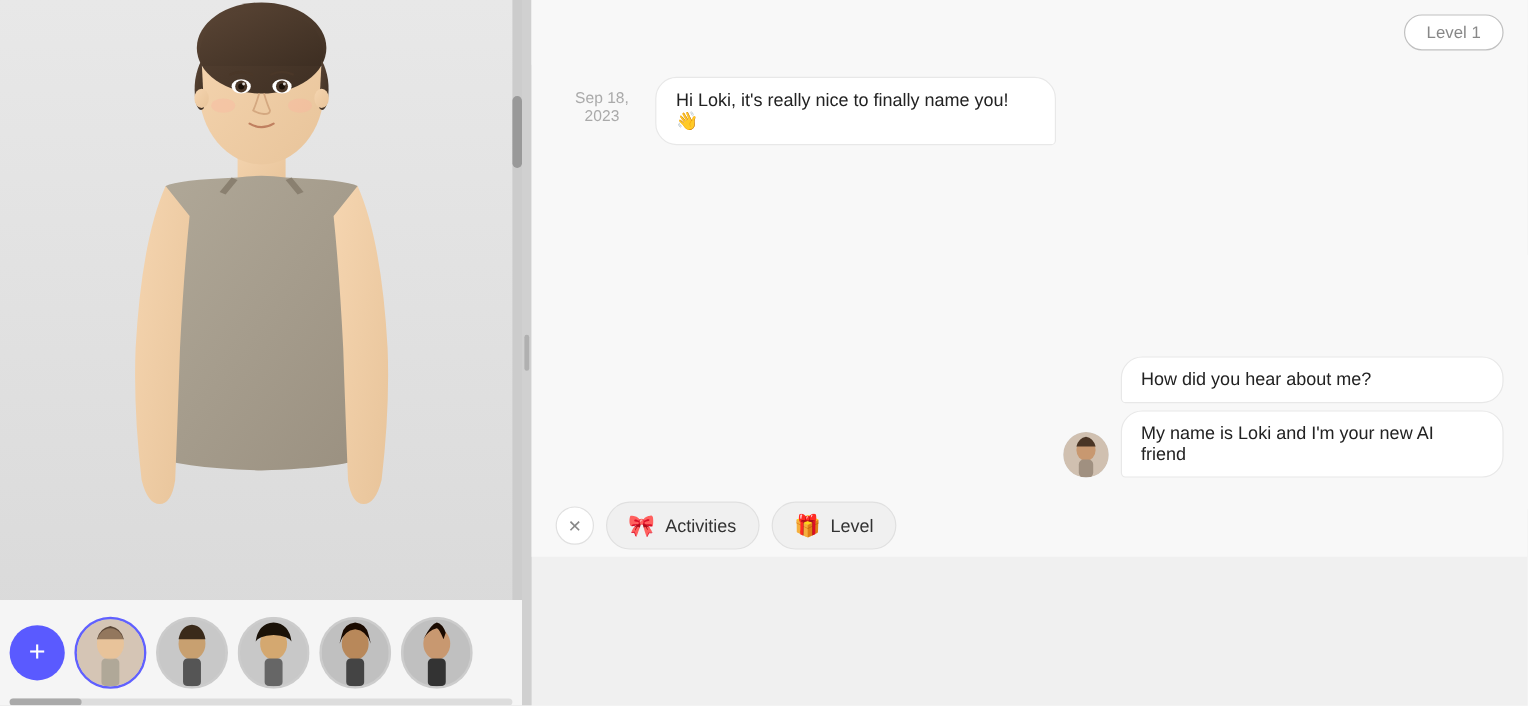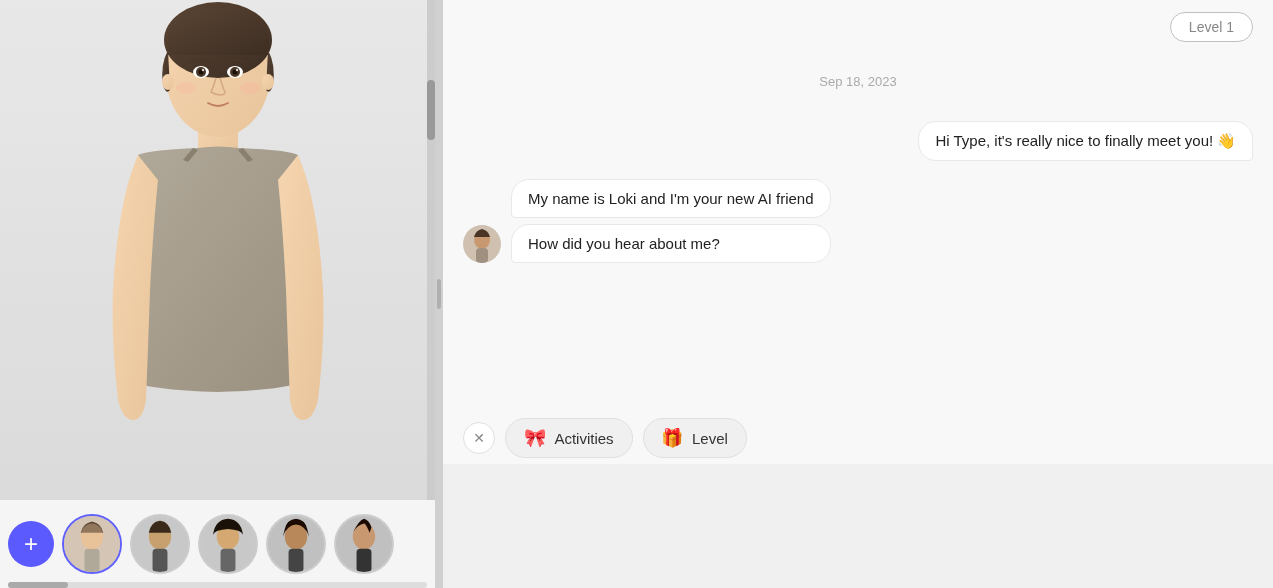--- a/index.html
+++ b/index.html
@@ -158,22 +158,21 @@
       font-size: 14px;
       color: #888;
       background: #fff;
     }
 
     .chat-area {
       flex: 1;
       overflow-y: auto;
       padding: 10px 20px 10px 20px;
       display: flex;
-      flex-direction: column;
-      gap: 18px;
+      gap: 6px;
     }
 
     .date-separator {
       text-align: center;
       color: #aaa;
       font-size: 13px;
       padding: 10px 0 14px 0;
     }
 
     .message-group {
@@ -414,35 +413,35 @@
 
   <div class="chat-header">
     <div class="level-badge">Level 1</div>
   </div>
 
   <div class="chat-area">
 
     <div class="date-separator">Sep 18, 2023</div>
 
     <div class="message-group">
-      <div class="message-bubble-right">Hi Type, it's really nice to finally meet you! 👋</div>
+      <div class="message-bubble-right">Hi Loki, it's really nice to finally name you! 👋</div>
     </div>
 
     <div class="message-row-left">
       <div class="ai-avatar">
         <svg viewBox="0 0 38 38" width="38" height="38" xmlns="http://www.w3.org/2000/svg">
           <circle cx="19" cy="19" r="19" fill="#d0c0b0"></circle>
           <ellipse cx="19" cy="15" rx="8" ry="9" fill="#c89870"></ellipse>
           <path d="M11 12 Q13 5 19 4 Q25 5 27 12" fill="#4a3525"></path>
           <rect x="13" y="23" width="12" height="15" rx="4" fill="#a09080"></rect>
         </svg>
       </div>
       <div style="display:flex; flex-direction:column; gap:6px;">
+        <div class="message-bubble-left">How did you hear about me?</div>
         <div class="message-bubble-left">My name is Loki and I'm your new AI friend</div>
-        <div class="message-bubble-left">How did you hear about me?</div>
       </div>
     </div>
 
   </div>
 
   <div class="quick-actions-row">
     <button class="close-btn">✕</button>
     <button class="action-pill">
       <span class="action-icon">🎀</span>
       <span>Activities</span>

